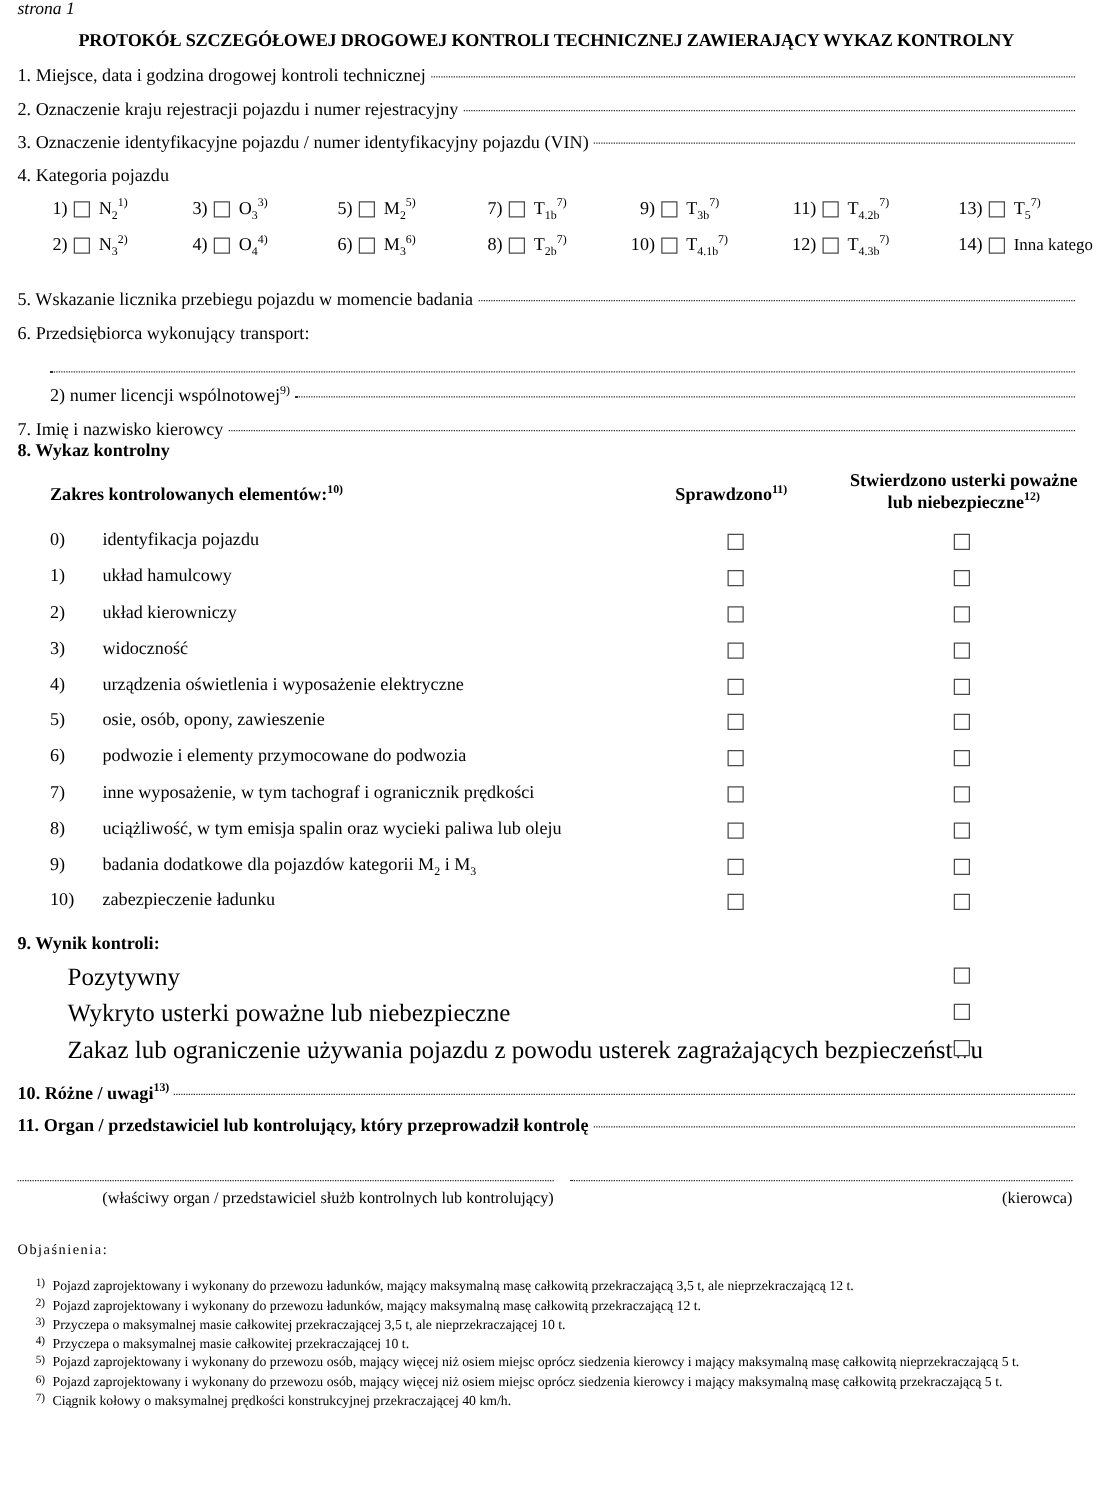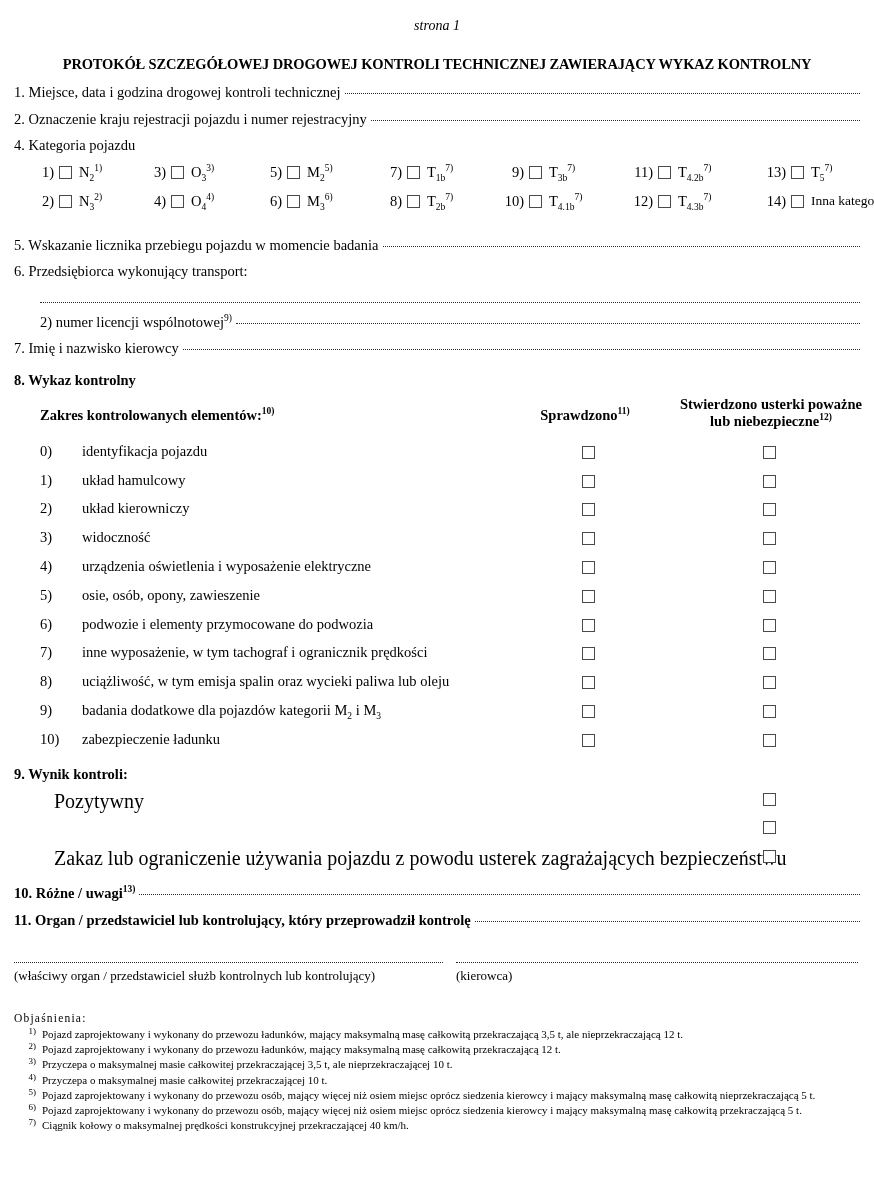--- a/index.html
+++ b/index.html
@@ -18,32 +18,31 @@
   .page {
     width: 874px;
     height: 1201px;
     position: relative;
     box-sizing: border-box;
     padding: 0 14px;
   }
 
   
   .strona {
-    text-align: center;
     font-style: italic;
     font-size: 14px;
-    padding-top: 18px;
+    padding-top: 0;
     line-height: 1.1;
   }
   .doc-title {
     text-align: center;
     font-weight: bold;
     font-size: 14.5px;
     letter-spacing: -0.15px;
-    margin-top: 23px;
+    margin-top: 10px;
     white-space: nowrap;
   }
 
   
   .fline {
     display: flex;
     align-items: baseline;
     font-size: 14.5px;
     line-height: 1.0;
     margin-top: 12px;
@@ -119,21 +118,21 @@
   }
   .cat-lab.two {
     line-height: 15px;
     font-size: 13.5px;
   }
 
   
   .section-h {
     font-size: 14.5px;
     font-weight: bold;
-    margin-top: 16px;
+    margin-top: 2px;
   }
   .chk-head {
     position: relative;
     height: 44px;
     margin-top: 10px;
   }
   .chk-head .zakres {
     position: absolute;
     left: 26px;
     top: 8px;
@@ -220,35 +219,35 @@
   .sig-block {
     position: absolute;
     top: 0;
   }
   .sig-line {
     border-bottom: 1.5px dotted #2a2a2a;
     height: 1px;
   }
   .sig-cap {
     font-size: 13px;
-    text-align: left;
+    text-align: right;
     margin-top: 5px;
     white-space: nowrap;
   }
 
   
   .notes {
     margin-top: 12px;
     font-size: 11px;
     line-height: 1.02;
   }
   .notes-title {
     font-size: 11.5px;
     letter-spacing: 1.2px;
-    margin-bottom: 2px;
+    margin-bottom: 16px;
   }
   .note {
     display: flex;
     align-items: flex-start;
     margin-top: 1.2px;
   }
   .note .nidx {
     flex: 0 0 22px;
     text-align: right;
     padding-right: 6px;
@@ -273,20 +272,24 @@
   <div class="fline">
     <span class="lbl">1. Miejsce, data i godzina drogowej kontroli technicznej</span>
     <span class="dots"></span>
   </div>
 
   <div class="fline">
     <span class="lbl">2. Oznaczenie kraju rejestracji pojazdu i numer rejestracyjny</span>
     <span class="dots"></span>
   </div>
 
+  <div class="fline">
+    <span class="lbl">3. Oznaczenie identyfikacyjne pojazdu / numer identyfikacyjny pojazdu (VIN)</span>
+    <span class="dots"></span>
+  </div>
 
   <div class="fline">
     <span class="lbl">4. Kategoria pojazdu</span>
   </div>
 
   <div class="cat-grid">
 
     <div class="cat-col" style="left:18px;">
       <div class="cat-item">
         <span class="cat-num" style="width:22px;">1)</span>
@@ -482,20 +485,21 @@
   </div>
 
   <div class="section-h" style="margin-top:6px;">9. Wynik kontroli:</div>
 
   <div style="margin-top:7px;">
     <div class="res-row">
       <span class="txt">Pozytywny</span>
       <span class="cbox cb2"></span>
     </div>
     <div class="res-row">
+      <span class="txt">Wykryto usterki poważne lub niebezpieczne</span>
       <span class="cbox cb2"></span>
     </div>
     <div class="res-row">
       <span class="txt">Zakaz lub ograniczenie używania pojazdu z powodu usterek zagrażających bezpieczeństwu</span>
       <span class="cbox cb2"></span>
     </div>
   </div>
 
   <div class="fline" style="margin-top:10px;">
     <span class="lbl bold"><span>10. Różne / uwagi</span><sup>13)</sup></span>

